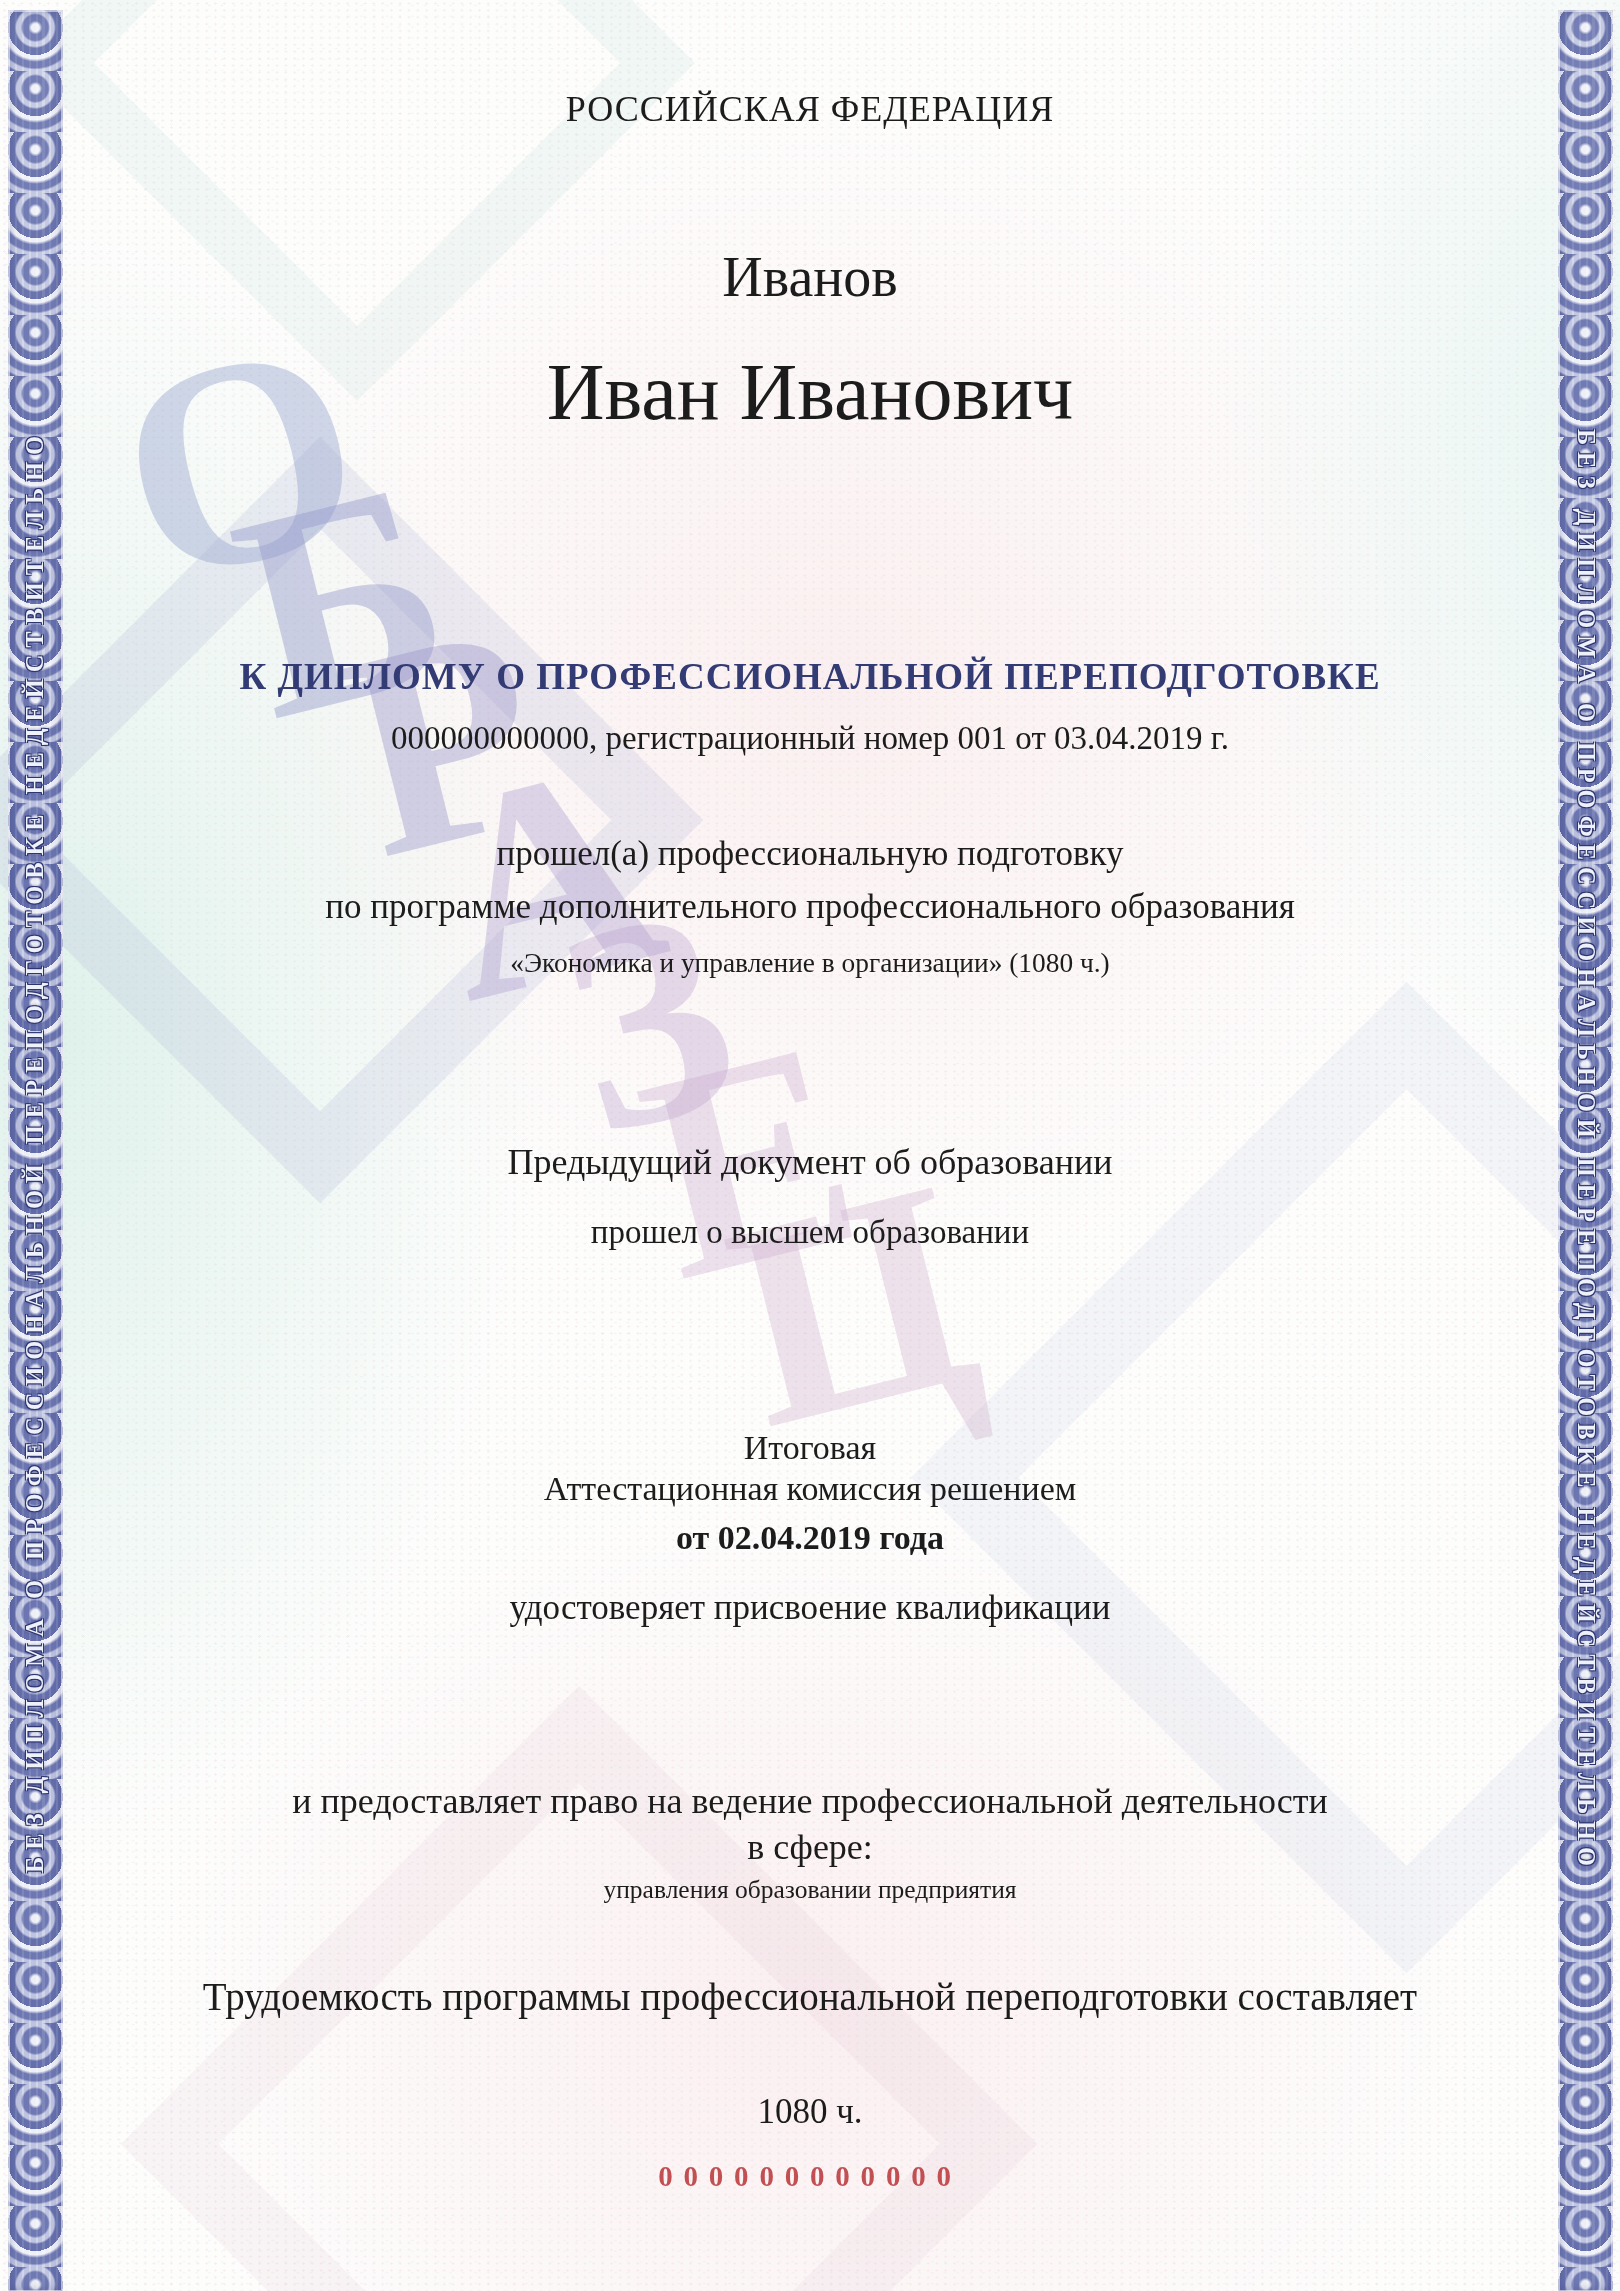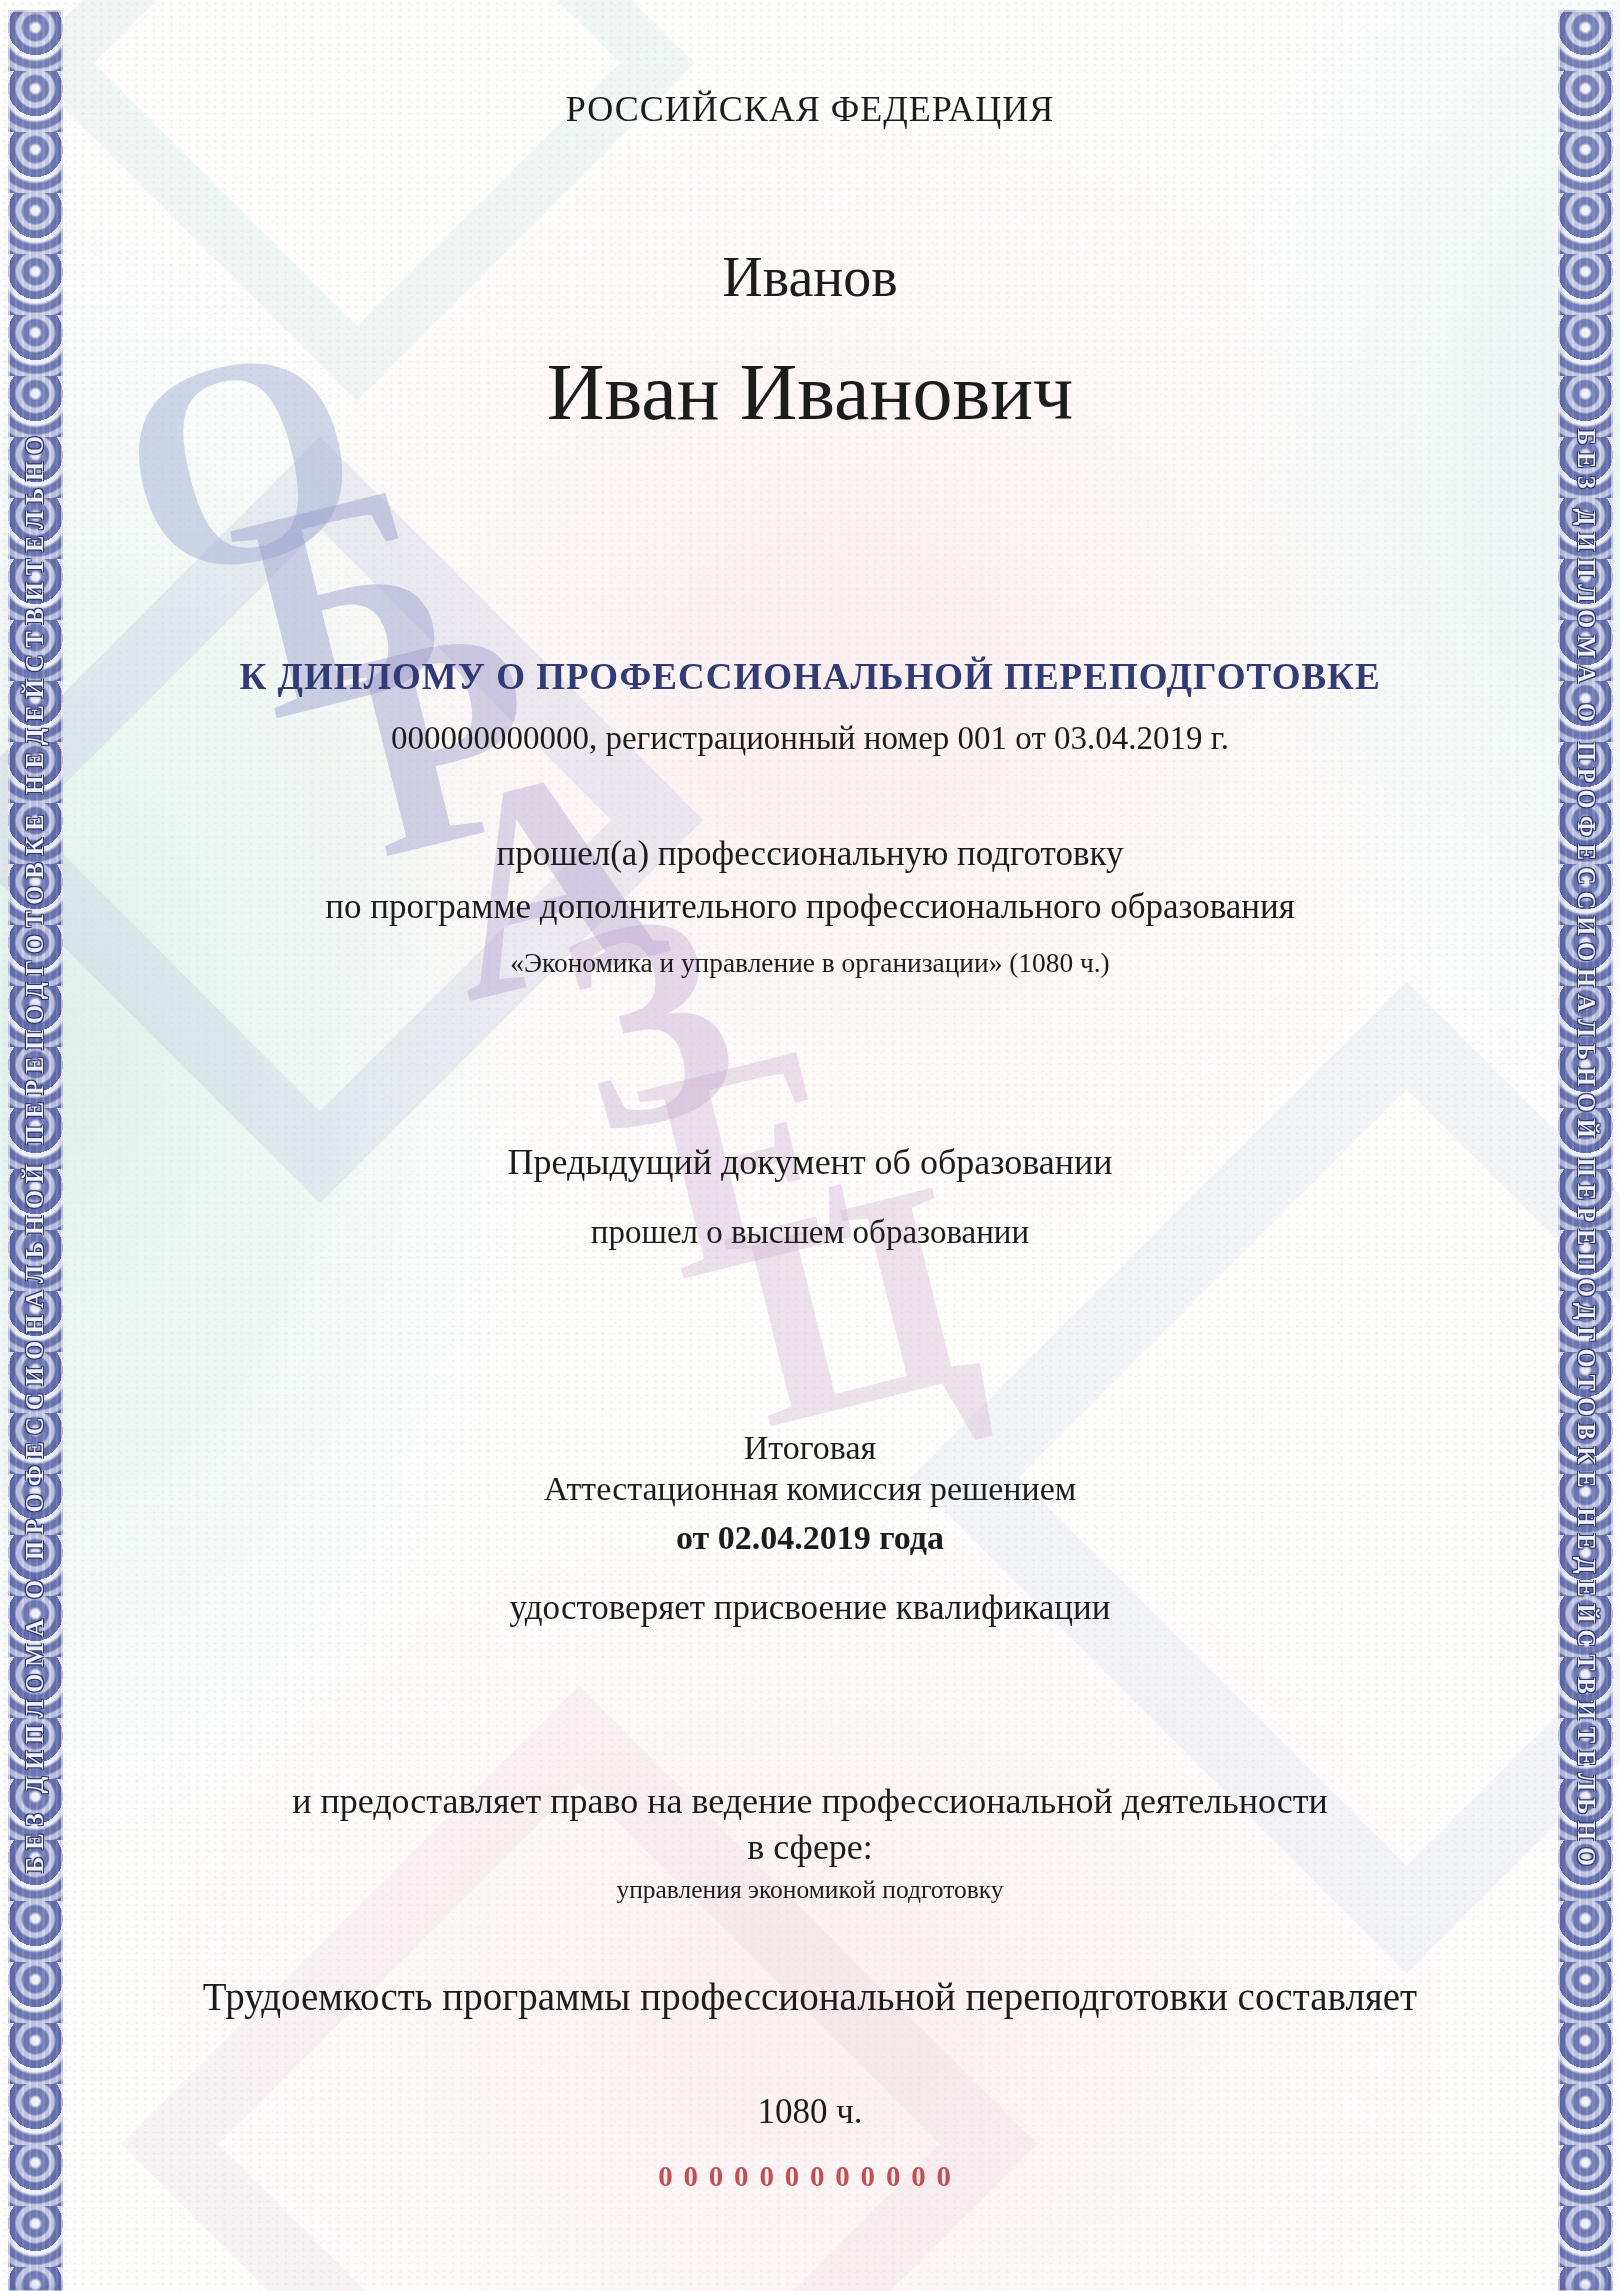--- a/index.html
+++ b/index.html
@@ -134,21 +134,21 @@
       <div class="l-comm3">от 02.04.2019 года</div>
     </div>
 
     <div class="line l-qual">
       <div>удостоверяет присвоение квалификации</div>
     </div>
 
     <div class="line l-right">
       <div>и предоставляет право на ведение профессиональной деятельности</div>
       <div>в сфере:</div>
-      <div class="l-rightval">управления экономикой подготовку</div>
+      <div class="l-rightval">управления образовании предприятия</div>
     </div>
 
     <div class="line l-workload">Трудоемкость программы профессиональной переподготовки составляет</div>
     <div class="line l-hours">1080 ч.</div>
     <div class="line l-formnum">000000000000</div>
   </div>
 
 </div>
 
 

